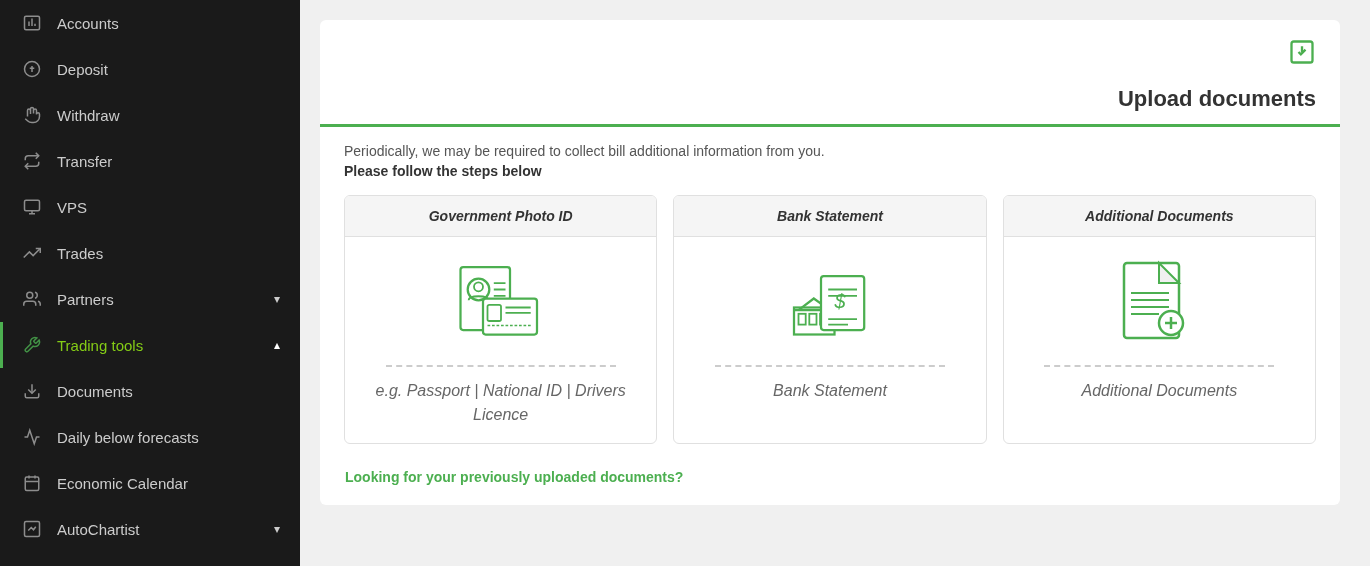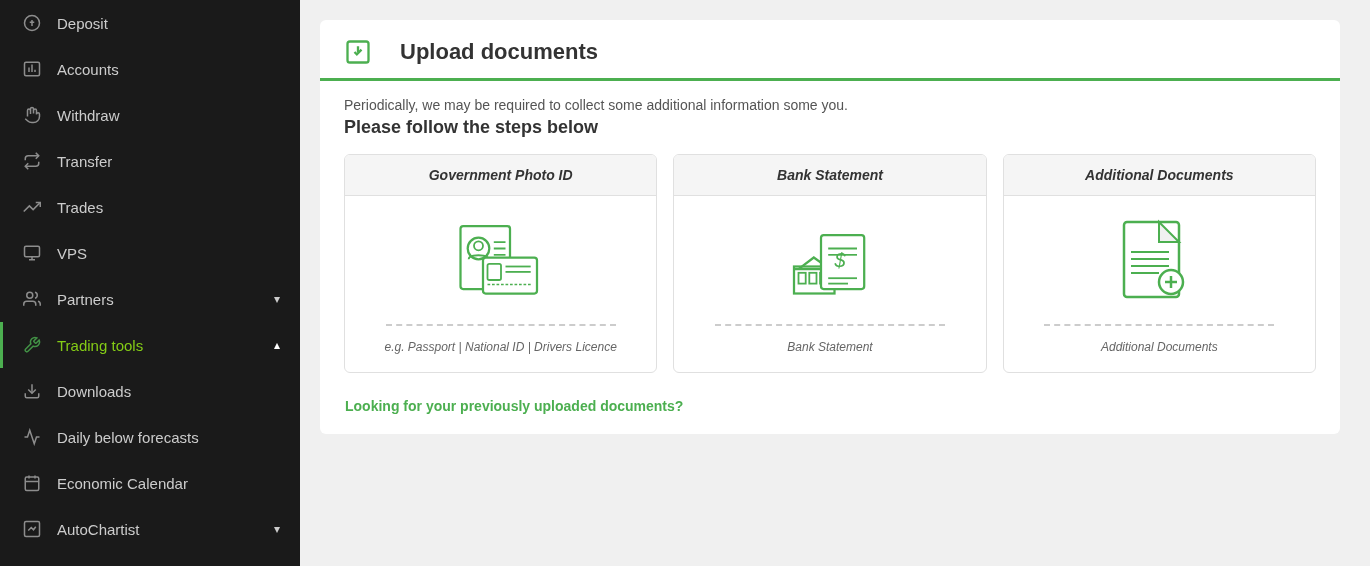--- a/index.html
+++ b/index.html
@@ -60,23 +60,24 @@
 
     .upload-card {
       background: #fff;
       border-radius: 6px;
       overflow: hidden;
       max-width: 1020px;
     }
 
     .upload-header {
       display: flex;
-      align-items: center;
+      align-items: flex-end;
       padding: 18px 24px 0 24px;
-      gap: 28px;
+      gap: 20px;
+      flex-direction: column;
     }
     .upload-header-icon {
       color: #4caf50;
       font-size: 24px;
     }
     .upload-title {
       font-size: 22px;
       font-weight: bold;
       color: #333;
     }
@@ -87,21 +88,21 @@
     }
 
     .upload-description {
       padding: 16px 24px 4px 24px;
       color: #555;
       font-size: 14px;
     }
     .upload-note {
       padding: 0 24px 16px 24px;
       color: #333;
-      font-size: 18px;
+      font-size: 14px;
       font-weight: bold;
     }
 
     .doc-cards {
       display: flex;
       gap: 16px;
       padding: 0 24px 24px 24px;
       font-style: italic;
     }
 
@@ -138,21 +139,21 @@
       align-items: center;
       justify-content: center;
     }
 
     .doc-dashed-line {
       width: 80%;
       border-top: 2px dashed #ccc;
     }
 
     .doc-card-label {
-      font-size: 12px;
+      font-size: 16px;
       color: #666;
       text-align: center;
       line-height: 1.5;
     }
 
     .looking-link {
       padding: 0 24px 20px 25px;
       color: #4caf50;
       font-size: 14px;
       font-weight: bold;
@@ -167,42 +168,42 @@
     }
   </style>
 </head>
 <body>
 
 <nav class="sidebar">
 
   <div class="sidebar-item">
     <span class="icon">
       <svg width="18" height="18" viewBox="0 0 24 24" fill="none" stroke="#aaa" stroke-width="2">
-          <circle cx="12" cy="12" r="10"></circle>
-          <path d="M12 8v8M9 11h6"></path>
-        </svg>
-    </span>
-    <span class="label">Deposit</span>
-  </div>
-
-  <div class="sidebar-item">
-    <span class="icon">
-      <svg width="18" height="18" viewBox="0 0 24 24" fill="none" stroke="#aaa" stroke-width="2">
           <rect x="2" y="3" width="20" height="18" rx="2"></rect>
           <polyline points="8 10 8 16"></polyline>
           <polyline points="12 6 12 16"></polyline>
           <polyline points="16 13 16 16"></polyline>
         </svg>
     </span>
     <span class="label">Accounts</span>
   </div>
 
   <div class="sidebar-item">
     <span class="icon">
       <svg width="18" height="18" viewBox="0 0 24 24" fill="none" stroke="#aaa" stroke-width="2">
+          <circle cx="12" cy="12" r="10"></circle>
+          <path d="M12 8v8M9 11h6"></path>
+        </svg>
+    </span>
+    <span class="label">Deposit</span>
+  </div>
+
+  <div class="sidebar-item">
+    <span class="icon">
+      <svg width="18" height="18" viewBox="0 0 24 24" fill="none" stroke="#aaa" stroke-width="2">
           <path d="M18 11V6a2 2 0 0 0-2-2v0a2 2 0 0 0-2 2v0"></path>
           <path d="M14 10V4a2 2 0 0 0-2-2v0a2 2 0 0 0-2 2v2"></path>
           <path d="M10 10.5V6a2 2 0 0 0-2-2v0a2 2 0 0 0-2 2v8"></path>
           <path d="M18 11a2 2 0 1 1 4 0v3a8 8 0 0 1-8 8h-2c-2.8 0-4.5-.86-5.99-2.34L3 17"></path>
         </svg>
     </span>
     <span class="label">Withdraw</span>
   </div>
 
   <div class="sidebar-item">
@@ -213,36 +214,36 @@
           <path d="M7 23l-4-4 4-4"></path>
           <path d="M21 13v2a4 4 0 0 1-4 4H3"></path>
         </svg>
     </span>
     <span class="label">Transfer</span>
   </div>
 
   <div class="sidebar-item">
     <span class="icon">
       <svg width="18" height="18" viewBox="0 0 24 24" fill="none" stroke="#aaa" stroke-width="2">
-          <polyline points="23 6 13.5 15.5 8.5 10.5 1 18"></polyline>
-          <polyline points="17 6 23 6 23 12"></polyline>
-        </svg>
-    </span>
-    <span class="label">Trades</span>
-  </div>
-
-  <div class="sidebar-item">
-    <span class="icon">
-      <svg width="18" height="18" viewBox="0 0 24 24" fill="none" stroke="#aaa" stroke-width="2">
           <rect x="2" y="3" width="20" height="14" rx="2"></rect>
           <line x1="8" y1="21" x2="16" y2="21"></line>
           <line x1="12" y1="17" x2="12" y2="21"></line>
         </svg>
     </span>
     <span class="label">VPS</span>
+  </div>
+
+  <div class="sidebar-item">
+    <span class="icon">
+      <svg width="18" height="18" viewBox="0 0 24 24" fill="none" stroke="#aaa" stroke-width="2">
+          <polyline points="23 6 13.5 15.5 8.5 10.5 1 18"></polyline>
+          <polyline points="17 6 23 6 23 12"></polyline>
+        </svg>
+    </span>
+    <span class="label">Trades</span>
   </div>
 
   <div class="sidebar-item">
     <span class="icon">
       <svg width="18" height="18" viewBox="0 0 24 24" fill="none" stroke="#aaa" stroke-width="2">
           <path d="M17 21v-2a4 4 0 0 0-4-4H5a4 4 0 0 0-4 4v2"></path>
           <circle cx="9" cy="7" r="4"></circle>
           <path d="M23 21v-2a4 4 0 0 0-3-3.87"></path>
           <path d="M16 3.13a4 4 0 0 1 0 7.75"></path>
         </svg>
@@ -262,21 +263,21 @@
   </div>
 
   <div class="sidebar-item">
     <span class="icon">
       <svg width="18" height="18" viewBox="0 0 24 24" fill="none" stroke="#aaa" stroke-width="2">
           <path d="M21 15v4a2 2 0 0 1-2 2H5a2 2 0 0 1-2-2v-4"></path>
           <polyline points="7 10 12 15 17 10"></polyline>
           <line x1="12" y1="15" x2="12" y2="3"></line>
         </svg>
     </span>
-    <span class="label">Downloads</span>
+    <span class="label">Documents</span>
   </div>
 
   <div class="sidebar-item">
     <span class="icon">
       <svg width="18" height="18" viewBox="0 0 24 24" fill="none" stroke="#aaa" stroke-width="2">
           <polyline points="22 12 18 12 15 21 9 3 6 12 2 12"></polyline>
         </svg>
     </span>
     <span class="label">Daily below forecasts</span>
   </div>
@@ -315,21 +316,21 @@
           <rect x="3" y="3" width="18" height="18" rx="2"></rect>
           <path d="M9 12l2 2 4-4"></path>
           <path d="M12 7v5"></path>
         </svg>
       </span>
       <h1 class="upload-title">Upload documents</h1>
     </div>
 
     <div class="green-divider"></div>
 
-    <p class="upload-description">Periodically, we may be required to collect some additional information some you.</p>
+    <p class="upload-description">Periodically, we may be required to collect bill additional information from you.</p>
     <p class="upload-note">Please follow the steps below</p>
 
     <div class="doc-cards">
 
       <div class="doc-card">
         <div class="doc-card-header">Government Photo ID</div>
         <div class="doc-card-body">
           <div class="doc-icon-area">
             <svg width="90" height="90" viewBox="0 0 100 100" fill="none" xmlns="http://www.w3.org/2000/svg">
 

